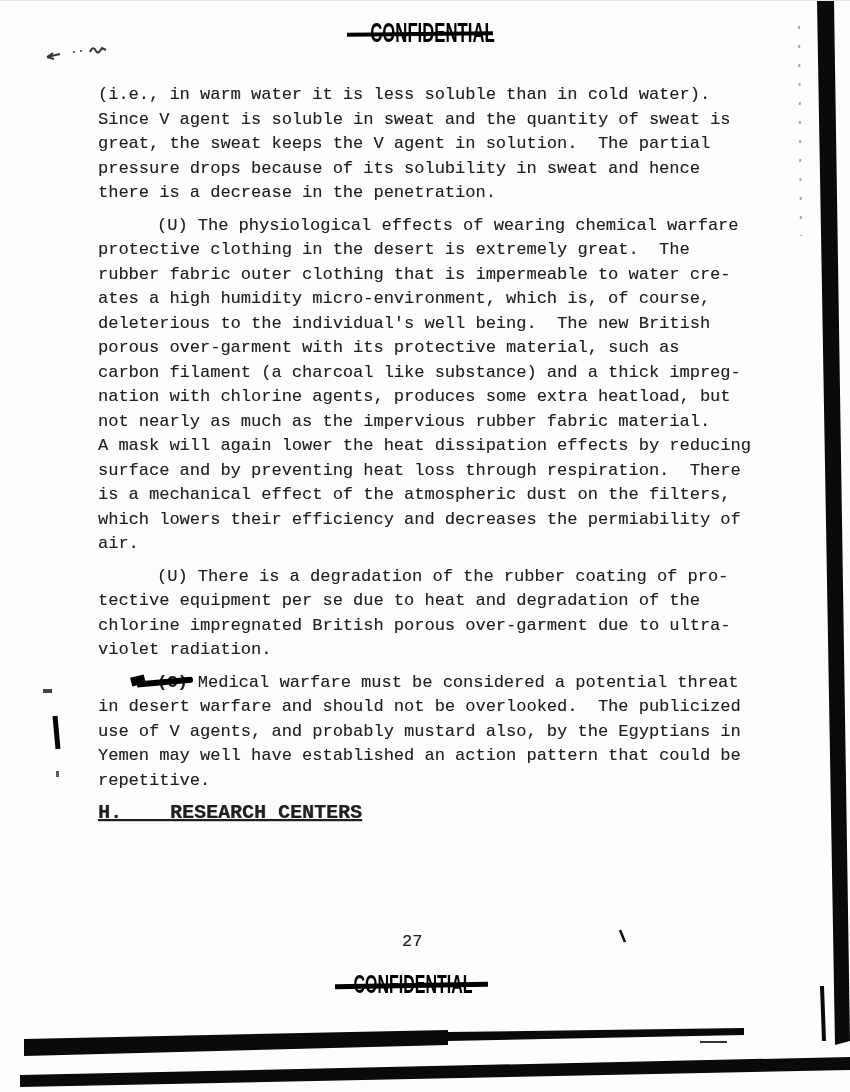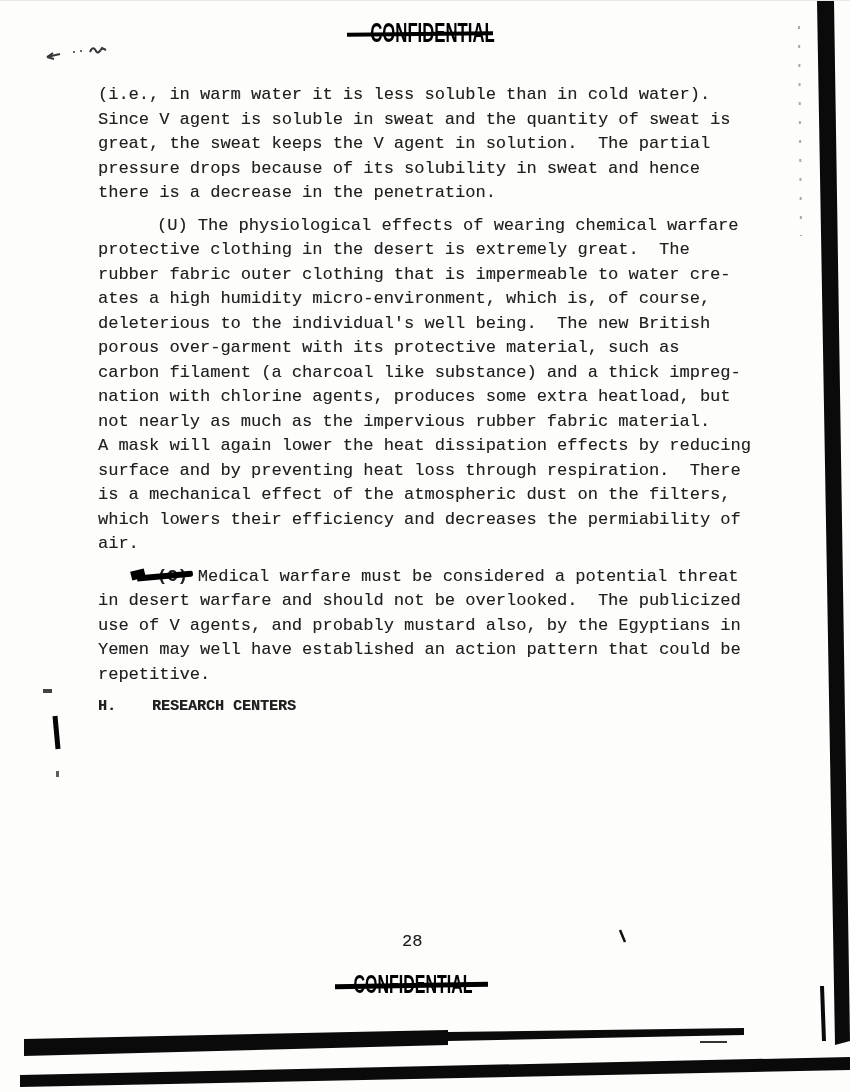--- a/index.html
+++ b/index.html
@@ -25,25 +25,26 @@
     text-shadow: 0.3px 0.3px 0 rgba(0,0,0,0.35);
   }
   .para {
     margin: 0 0 8px 0;
     white-space: pre-wrap;
     text-indent: 59px;
   }
   .para.no-indent { text-indent: 0; }
   .section-heading {
     margin: 8px 0 8px 0;
-    font-size: 15px;
+    font-size: 20px;
     line-height: 24.5px;
     font-weight: bold;
     white-space: pre;
     text-shadow: 0.4px 0.4px 0 rgba(0,0,0,0.5);
+    text-decoration: underline;
   }
 
   
   .struck-mark {
     position: relative;
     font-weight: bold;
     white-space: pre;
   }
   .struck-mark::after {
     content: "";
@@ -124,29 +125,33 @@
 deleterious to the individual's well being.  The new British
 porous over-garment with its protective material, such as
 carbon filament (a charcoal like substance) and a thick impreg-
 nation with chlorine agents, produces some extra heatload, but
 not nearly as much as the impervious rubber fabric material.
 A mask will again lower the heat dissipation effects by reducing
 surface and by preventing heat loss through respiration.  There
 is a mechanical effect of the atmospheric dust on the filters,
 which lowers their efficiency and decreases the permiability of
 air.</p>
+    <p class="para">(U) There is a degradation of the rubber coating of pro-
+tective equipment per se due to heat and degradation of the
+chlorine impregnated British porous over-garment due to ultra-
+violet radiation.</p>
     <p class="para"><span class="struck-mark">(C)</span><span> Medical warfare must be considered a potential threat
 in desert warfare and should not be overlooked.  The publicized
 use of V agents, and probably mustard also, by the Egyptians in
 Yemen may well have established an action pattern that could be
 repetitive.</span></p>
     <h2 class="section-heading">H.    RESEARCH CENTERS</h2>
   </div>
 
-  <div class="page-number">28</div>
+  <div class="page-number">27</div>
 
   <div class="stamp bottom">
     <span class="stamp-inner">CONFIDENTIAL</span>
   </div>
   <div class="strike-line bottom"></div>
 
   <svg class="artifacts" viewBox="0 0 850 1092" xmlns="http://www.w3.org/2000/svg">
 
     <polygon points="817,0 834,0 850,1040 835,1044" fill="#0a0a0a"></polygon>
     <polygon points="820,985 824,985 826,1040 822,1040" fill="#0a0a0a"></polygon>

